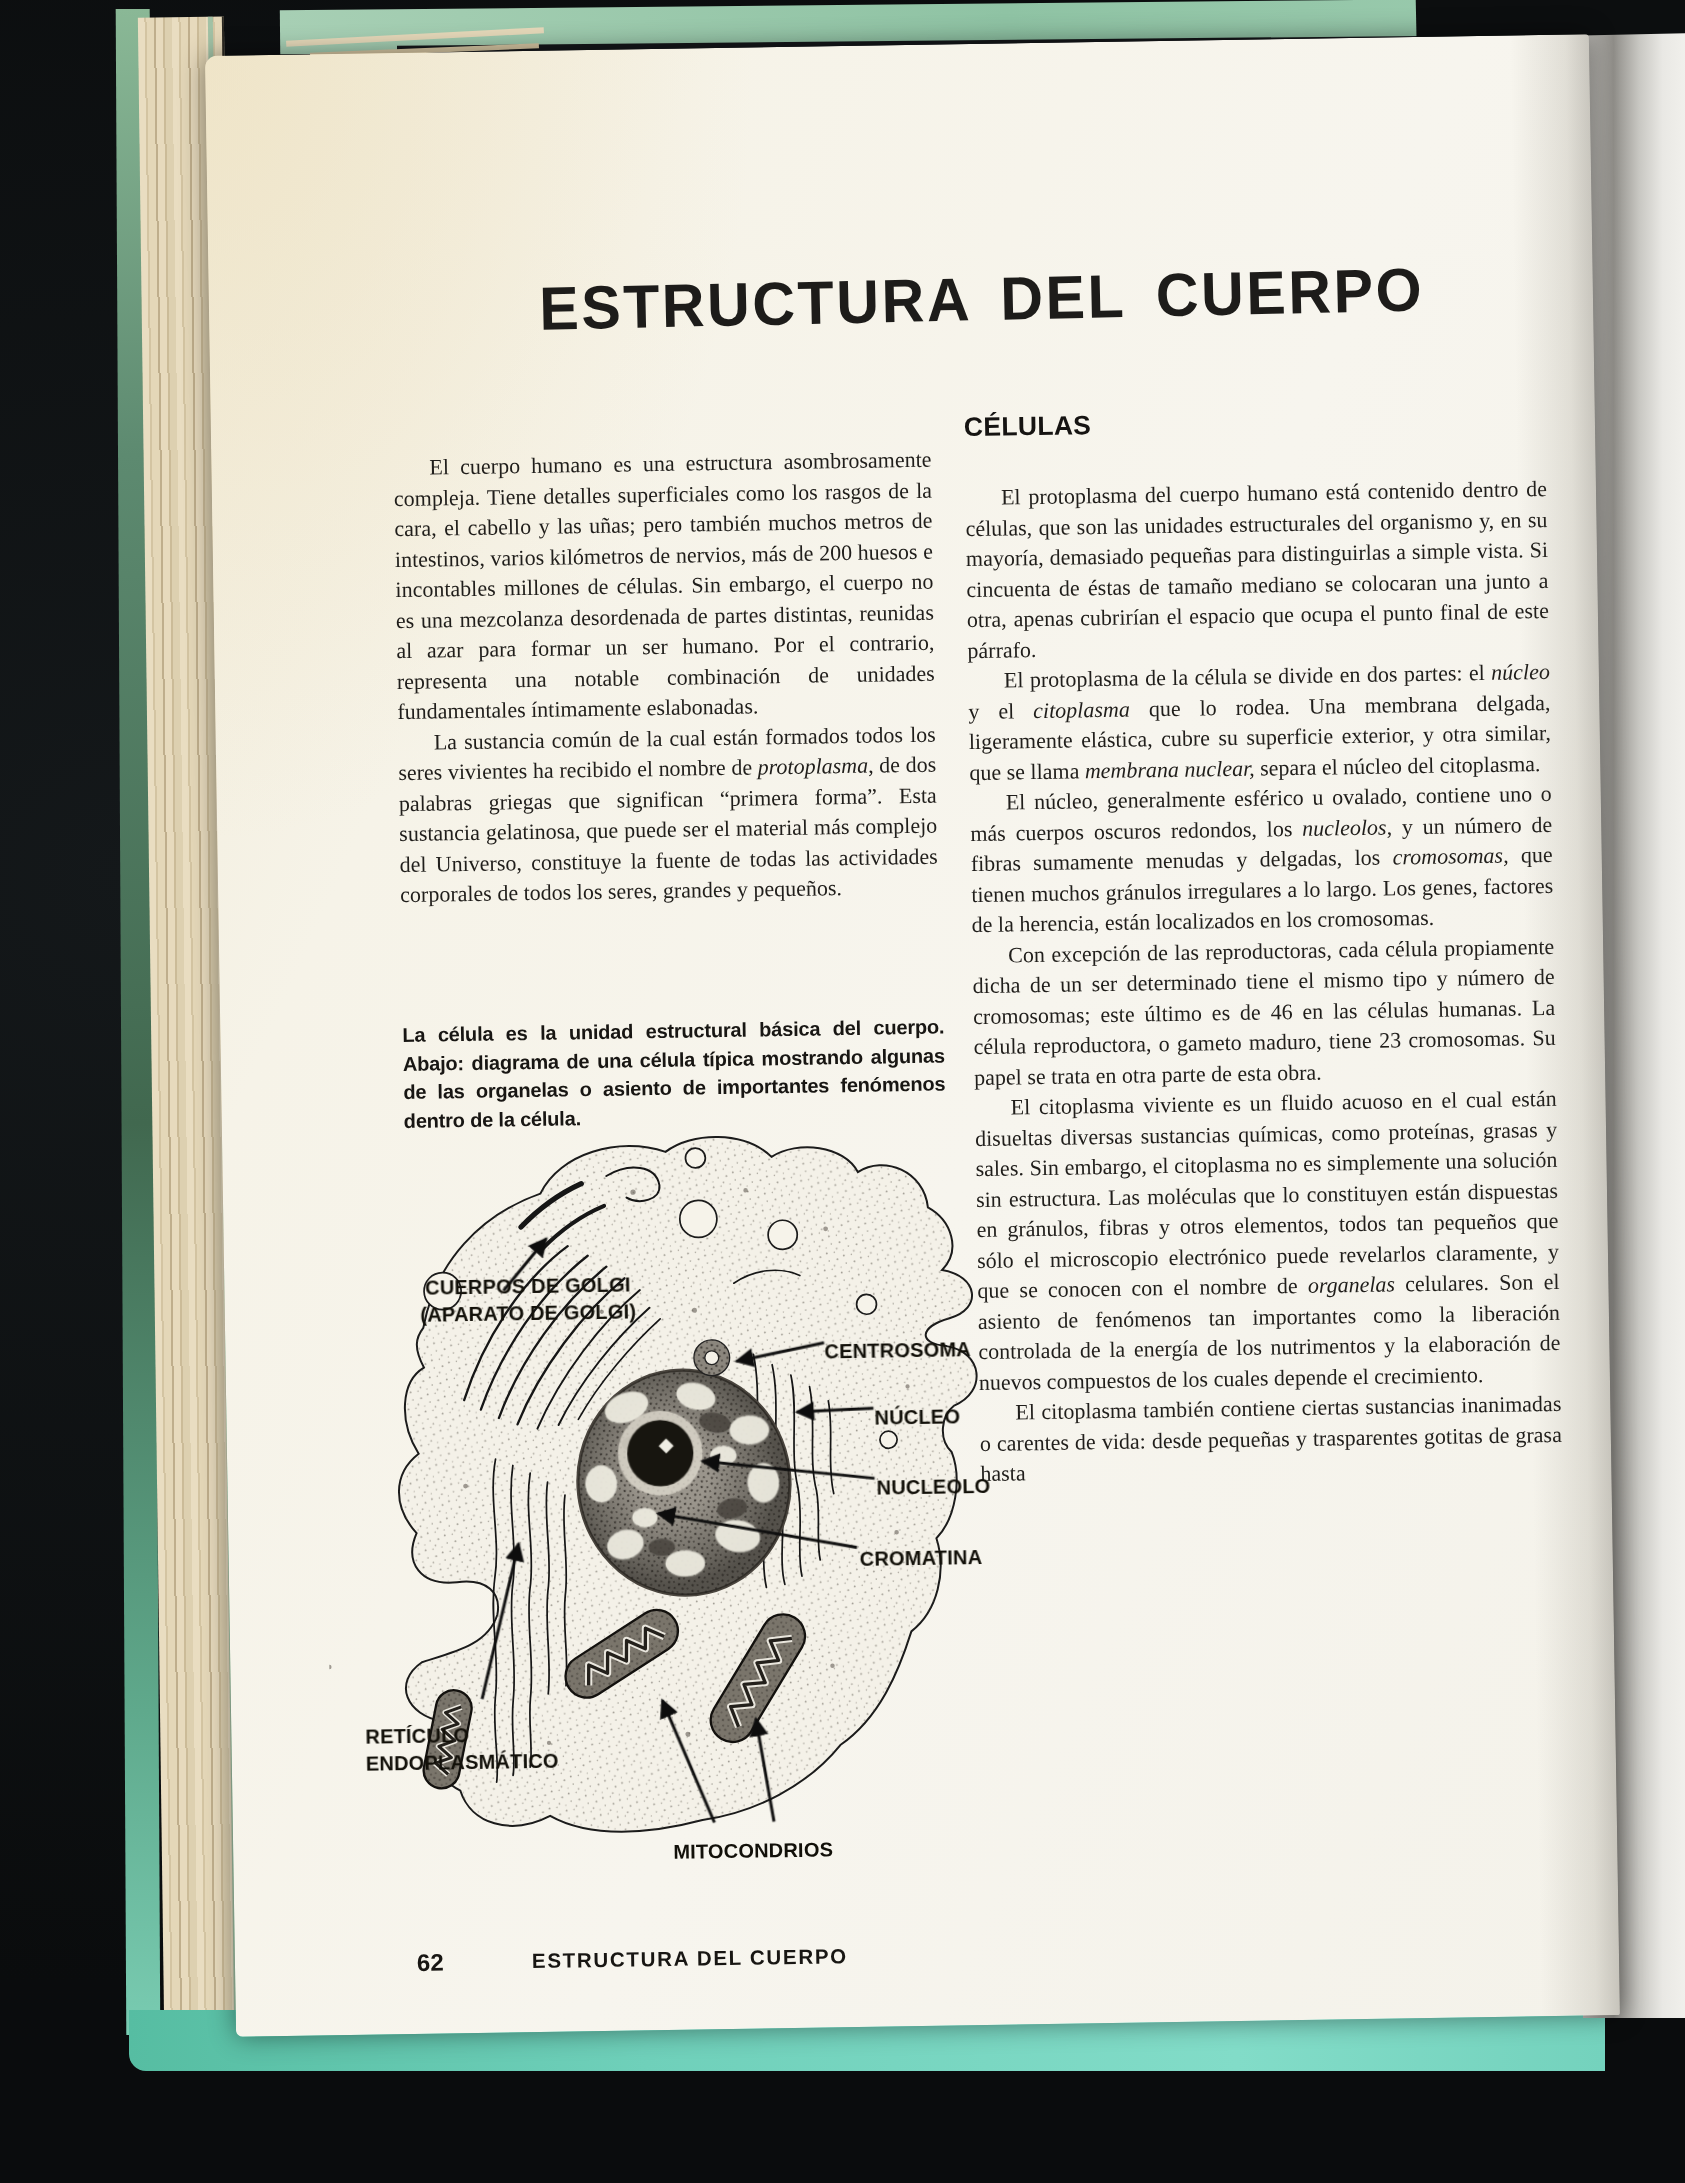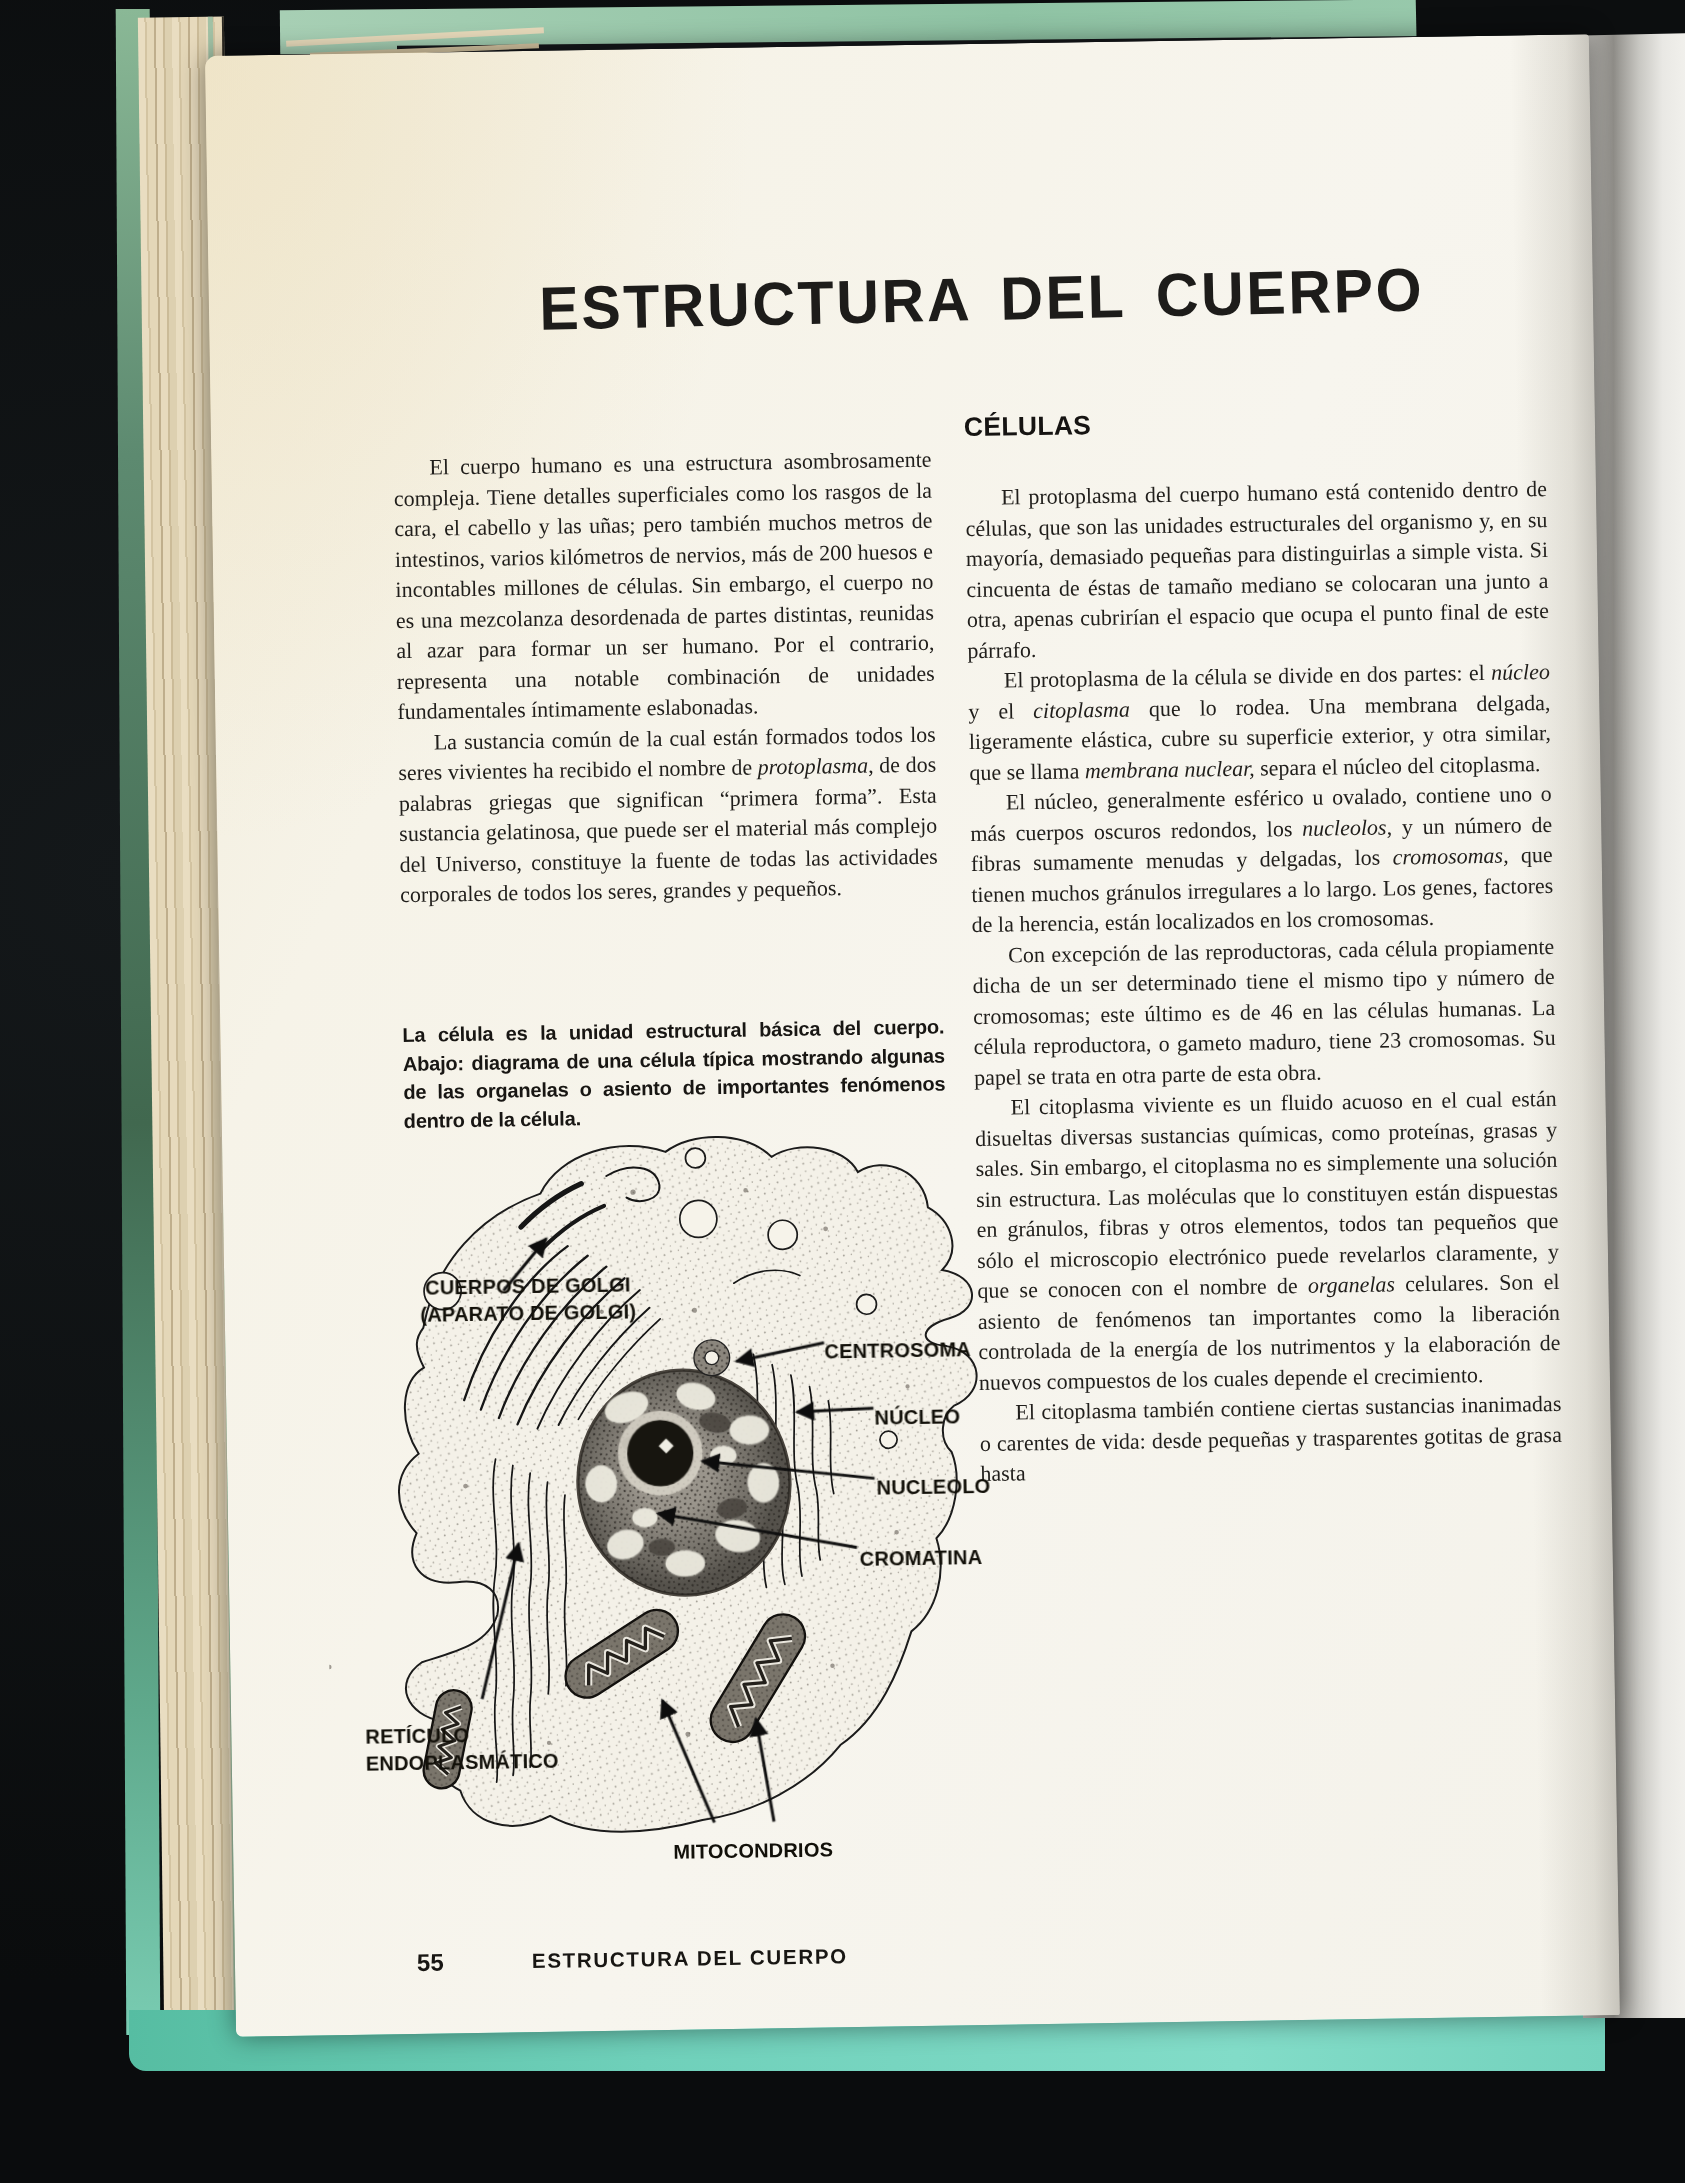--- a/index.html
+++ b/index.html
@@ -289,18 +289,18 @@
   <div class="abs dlabel lab-centrosoma">CENTROSOMA</div>
   <div class="abs dlabel lab-nucleo">NÚCLEO</div>
   <div class="abs dlabel lab-nucleolo">NUCLEOLO</div>
   <div class="abs dlabel lab-cromatina">CROMATINA</div>
   <div class="abs dlabel lab-reticulo">
     <div>RETÍCULO</div>
     <div>ENDOPLASMÁTICO</div>
   </div>
   <div class="abs dlabel lab-mitocondrios">MITOCONDRIOS</div>
 
-  <div class="abs footer-num">55</div>
+  <div class="abs footer-num">62</div>
   <div class="abs footer-title">ESTRUCTURA DEL CUERPO</div>
 
   <div class="abs page-right-shade"></div>
 </div>
 
 
 </body></html>

